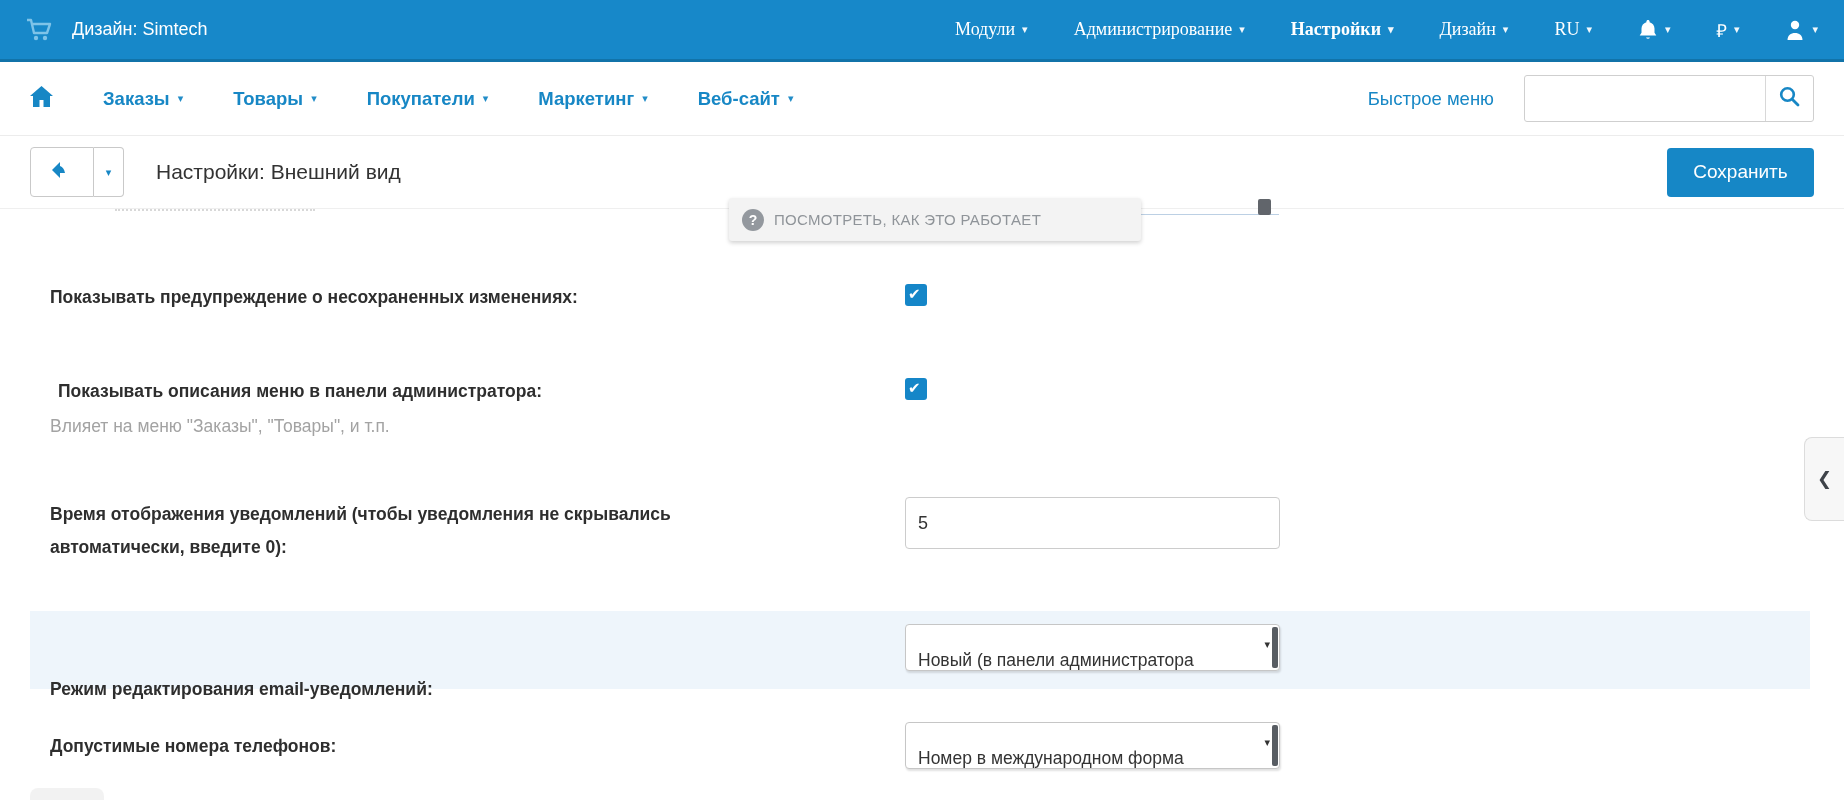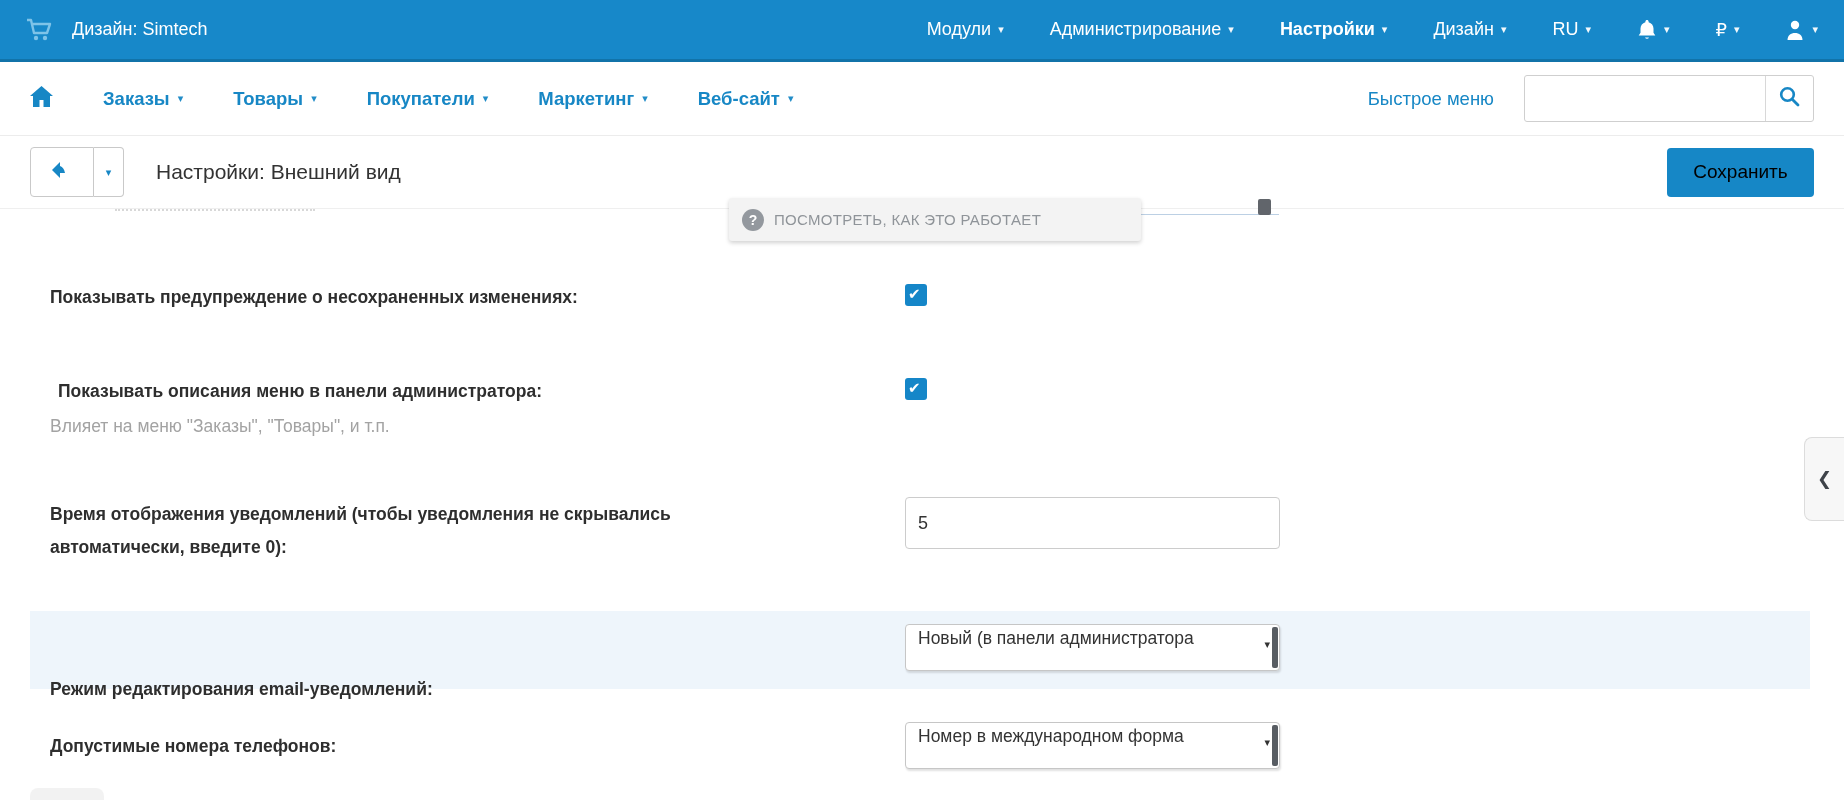--- a/index.html
+++ b/index.html
@@ -8,21 +8,21 @@
   :root{
     --accent:#1787c5; --topbar-bg:#1788c9; --topbar-border:#1173a9;
     --save-bg:#1687c6; --row-hl:#eef5fb; --cb:#1586c8;
   }
 
   
   .topbar{ height:62px; background:var(--topbar-bg); border-bottom:3px solid var(--topbar-border);
     display:flex; align-items:center; padding:0 26px; color:#fff; }
   .topbar .left{ display:flex; align-items:center; gap:20px; }
   .store-label{ font-size:18px; }
-  .topbar .right{ margin-left:auto; display:flex; align-items:center; gap:46px; }
+  .topbar .right{ margin-left:auto; display:flex; align-items:center; gap:46px;font-family:Liberation Serif, serif; }
   .tb-item{ font-size:18px; color:#fff; display:flex; align-items:center; gap:7px; cursor:pointer; white-space:nowrap; }
   .tb-item.bold{ font-weight:bold; }
   .caret{ font-size:11px; line-height:1; opacity:.95; }
   .tb-icon svg{ display:block; }
 
   
   .navbar{ height:74px; background:#fff; border-bottom:1px solid #ececec;
     display:flex; align-items:center; padding:0 30px; }
   .nav-links{ display:flex; align-items:center; gap:50px; }
   .nav-link{ color:var(--accent); font-size:18.5px; font-weight:bold; display:flex; align-items:center; gap:8px; cursor:pointer; }
@@ -35,32 +35,32 @@
   .search-btn{ width:48px; border-left:1px solid #d8d8d8; display:flex; align-items:center; justify-content:center; cursor:pointer; }
 
   
   .titlebar{ height:73px; background:#fff; display:flex; align-items:center; padding:0 30px; border-bottom:1px solid #efefef; }
   .back-group{ display:flex; }
   .back-btn{ width:64px; height:50px; background:#fff; border:1px solid #c9c9c9; border-radius:4px 0 0 4px;
     display:flex; align-items:center; justify-content:center; cursor:pointer; }
   .back-dd{ width:30px; height:50px; background:#fff; border:1px solid #c9c9c9; border-left:none; border-radius:0 4px 4px 0;
     display:flex; align-items:center; justify-content:center; cursor:pointer; color:var(--accent); font-size:11px; }
   .page-title{ margin-left:32px; font-size:21px; font-weight:400; color:#333; }
-  .save-btn{ margin-left:auto; width:147px; height:49px; background:var(--save-bg); color:#000000;
+  .save-btn{ margin-left:auto; width:147px; height:49px; background:var(--save-bg); color:#ffffff;
     border:none; border-radius:4px; font-size:19px; cursor:pointer; font-family:inherit; }
 
   
   .row-label{ position:absolute; left:50px; width:710px; font-size:17.5px; font-weight:700; color:#2e2e2e; line-height:33px; }
   .row-hint{ position:absolute; left:50px; width:710px; font-size:17.5px; color:#a3a3a3; }
   .checkbox{ position:absolute; left:905px; width:22px; height:22px; border-radius:3px; background:var(--cb); cursor:pointer; }
   .checkbox.checked::after{ content:"✔"; color:#fff; font-size:15px; position:absolute; left:3px; top:1px; }
   .text-input{ position:absolute; left:905px; width:375px; height:52px; border:1px solid #ccc; border-radius:4px;
     font-size:18px; color:#333; padding:0 12px; outline:none; font-family:inherit; }
   .select-box{ position:absolute; left:905px; width:375px; height:47px; background:#fff; border:1px solid #c6c6c6; border-radius:4px;
-    font-size:17.5px; color:#333; padding:3px 10px 0 12px; overflow:hidden; white-space:nowrap; cursor:pointer;
+    font-size:17.5px; color:#333; padding:25px 10px 0 12px; overflow:hidden; white-space:nowrap; cursor:pointer;
     box-shadow:1px 2px 2px rgba(0,0,0,.12); }
   .select-box::after{ content:""; position:absolute; right:1px; top:2px; bottom:2px; width:6px; background:#585d63; border-radius:2px; }
   .select-box::before{ content:"▾"; position:absolute; right:9px; top:13px; font-size:11px; color:#333; }
   .hl-band{ position:absolute; left:30px; right:34px; top:611px; height:78px; background:var(--row-hl); }
 
   
   .partial-underline{ position:absolute; left:115px; top:209px; width:200px; border-bottom:2px dotted #cfcfcf; opacity:.8; }
   .partial-select-bottom{ position:absolute; left:905px; top:214px; width:374px; border-bottom:1px solid #bcd0e4; }
   .partial-sliver{ position:absolute; left:1258px; top:199px; width:13px; height:16px; background:#61656b; border-radius:2px; }
   .bottom-sliver{ position:absolute; left:30px; top:788px; width:74px; height:12px; background:#ececec; border-radius:8px 8px 0 0; opacity:.7; }

